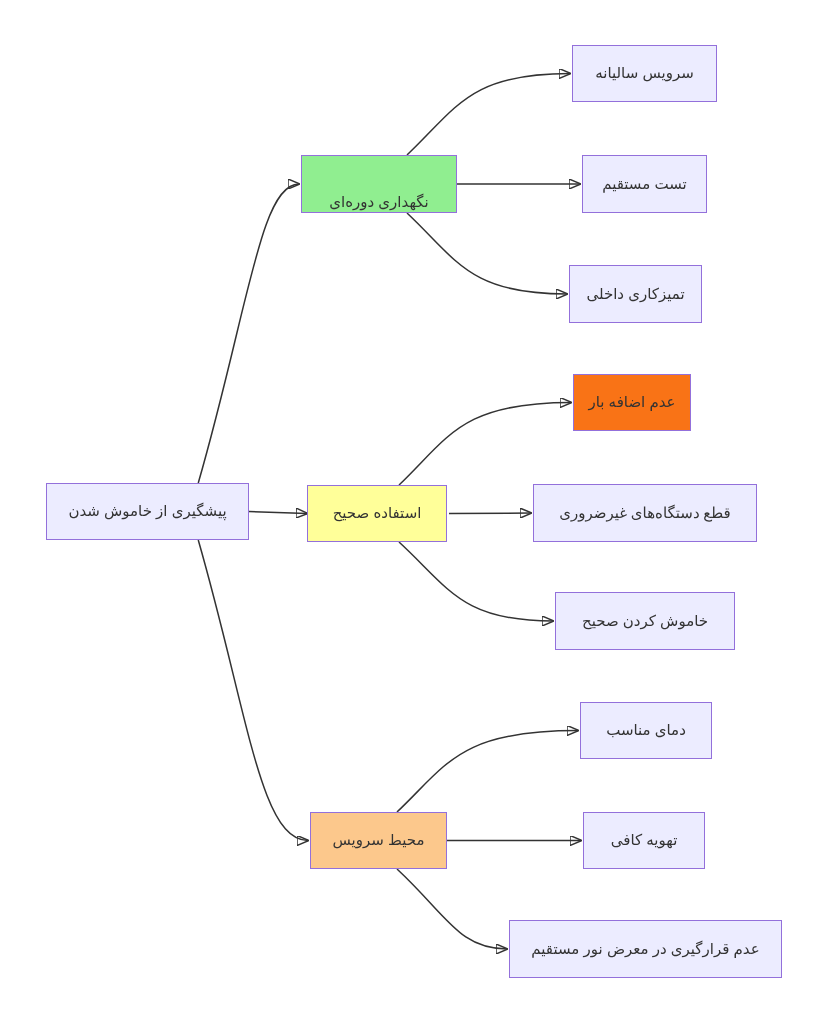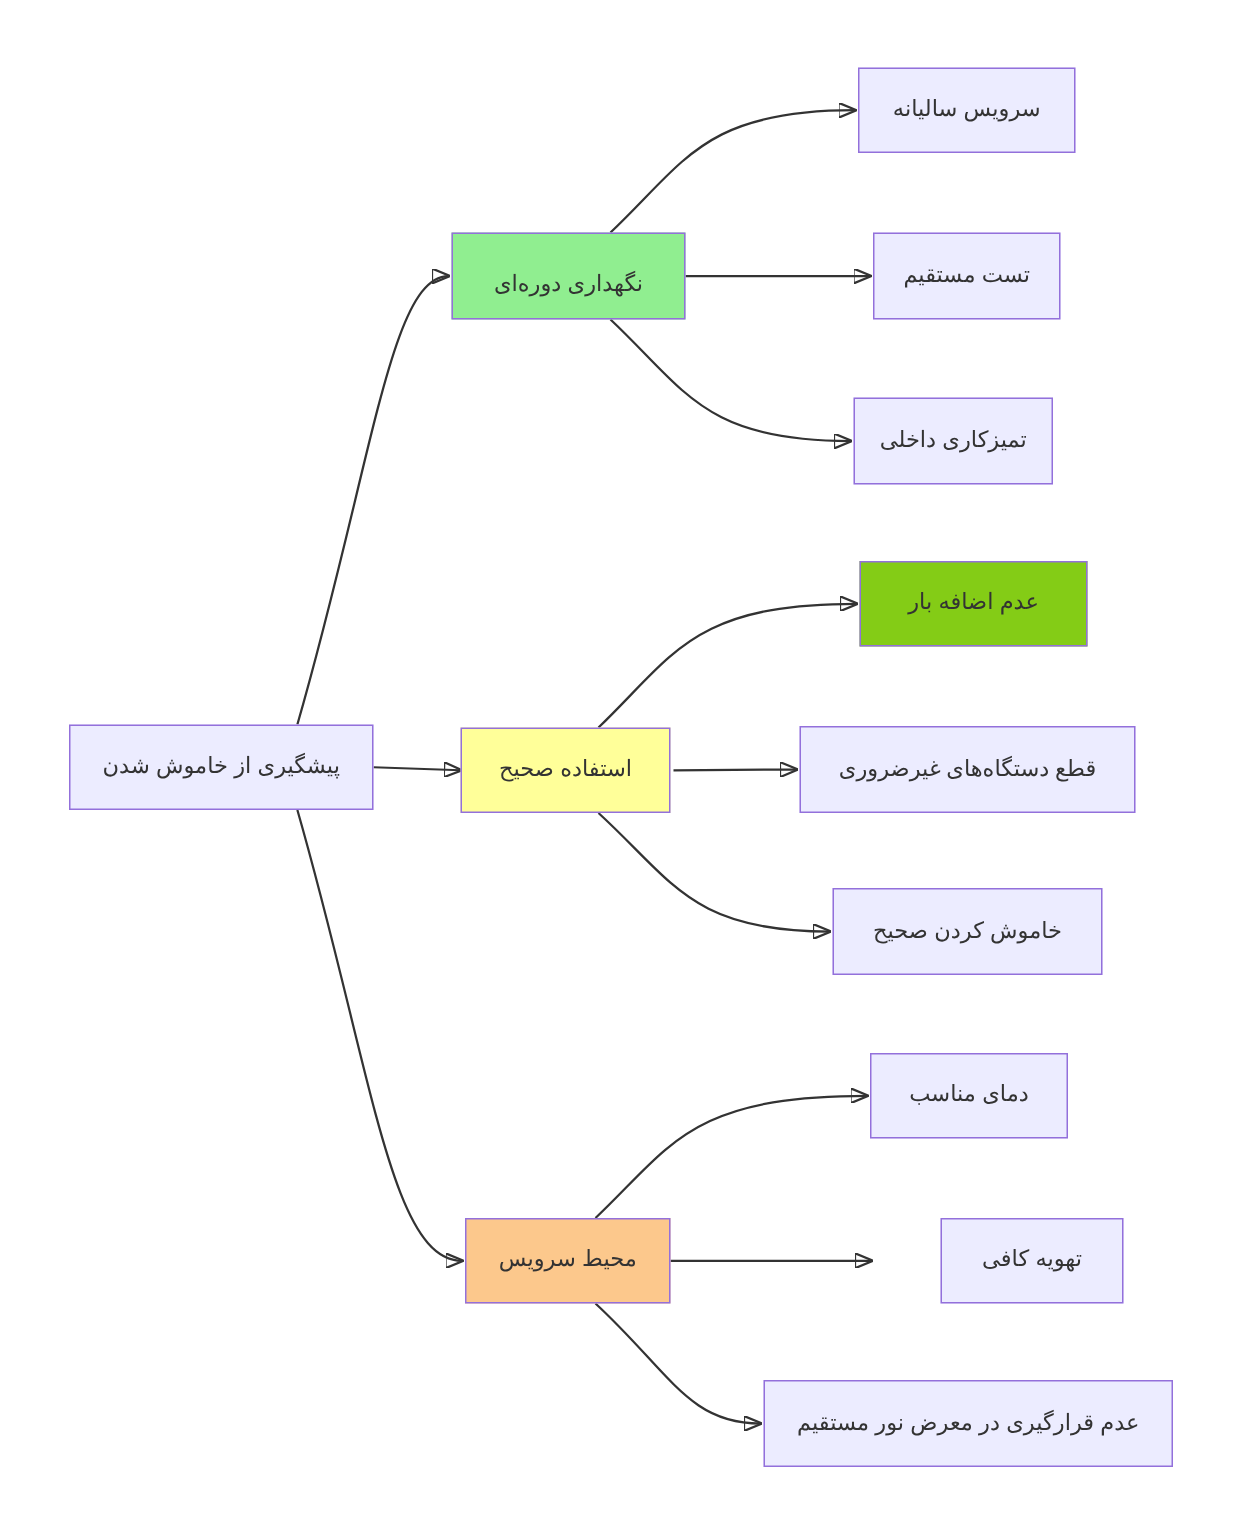--- a/index.html
+++ b/index.html
@@ -8,21 +8,21 @@
   .canvas {
     position:relative; width:826px; height:1024px;
     background:#ffffff; overflow:hidden; margin:0 auto;
   }
   .edges { position:absolute; left:0; top:0; width:826px; height:1024px; }
   .edges path { fill:none; stroke:#333333; stroke-width:1.5px; }
   .node {
     position:absolute; display:flex; align-items:center; justify-content:center;
     border:1.5px solid #9370DB; background:#ECECFF;
     color:#333333; font-size:15px; line-height:1.25;
-    text-align:center; direction:rtl; padding:12px 8px;
+    text-align:center; direction:rtl; padding:0 8px;
   }
 </style>
 </head>
 <body>
 
 <div class="canvas">
   <svg class="edges" id="edge-layer" width="826" height="1024" viewBox="0 0 826 1024" xmlns="http://www.w3.org/2000/svg">
     <defs>
       <marker id="arrowhead" markerUnits="userSpaceOnUse" markerWidth="12" markerHeight="10" refX="11" refY="5" orient="auto">
         <path d="M0,0 L12,5 L0,10 z" fill="#333333" stroke="none"></path>
@@ -58,32 +58,32 @@
       </div>
       <div class="node" style="left: 572px; top: 45px; width: 145px; height: 57px; background: rgb(236, 236, 255);">
         <span>سرویس سالیانه</span>
       </div>
       <div class="node" style="left: 582px; top: 155px; width: 125px; height: 58px; background: rgb(236, 236, 255);">
         <span>تست مستقیم</span>
       </div>
       <div class="node" style="left: 569px; top: 265px; width: 133px; height: 58px; background: rgb(236, 236, 255);">
         <span>تمیزکاری داخلی</span>
       </div>
-      <div class="node" style="left: 573px; top: 374px; width: 152px; height: 57px; background: #84cc16;">
+      <div class="node" style="left: 573px; top: 374px; width: 118px; height: 57px; background: #f97316;">
         <span>عدم اضافه بار</span>
       </div>
       <div class="node" style="left: 533px; top: 484px; width: 224px; height: 58px; background: rgb(236, 236, 255); font-family: Liberation Serif, serif;">
         <span>قطع دستگاه‌های غیرضروری</span>
       </div>
       <div class="node" style="left: 555px; top: 592px; width: 180px; height: 58px; background: rgb(236, 236, 255);">
         <span>خاموش کردن صحیح</span>
       </div>
       <div class="node" style="left: 580px; top: 702px; width: 132px; height: 57px; background: rgb(236, 236, 255);">
         <span>دمای مناسب</span>
       </div>
-      <div class="node" style="left: 583px; top: 812px; width: 122px; height: 57px; background: rgb(236, 236, 255); margin-left: 44px;">
+      <div class="node" style="left: 583px; top: 812px; width: 122px; height: 57px; background: rgb(236, 236, 255);">
         <span>تهویه کافی</span>
       </div>
       <div class="node" style="left: 509px; top: 920px; width: 273px; height: 58px; background: rgb(236, 236, 255);">
         <span>عدم قرارگیری در معرض نور مستقیم</span>
       </div>
     </div>
 </div>
 
 </body></html>

